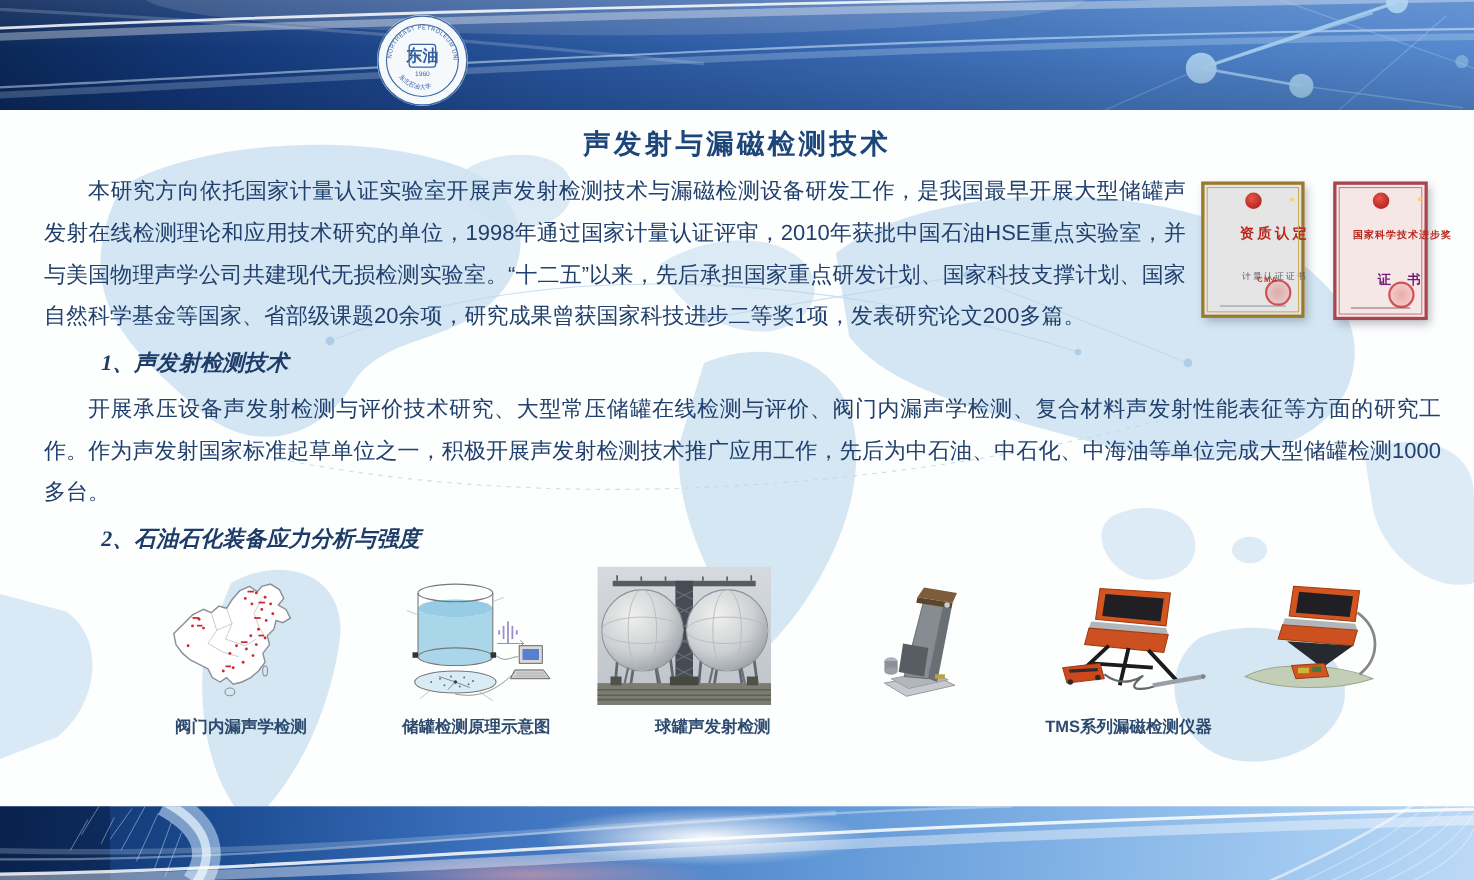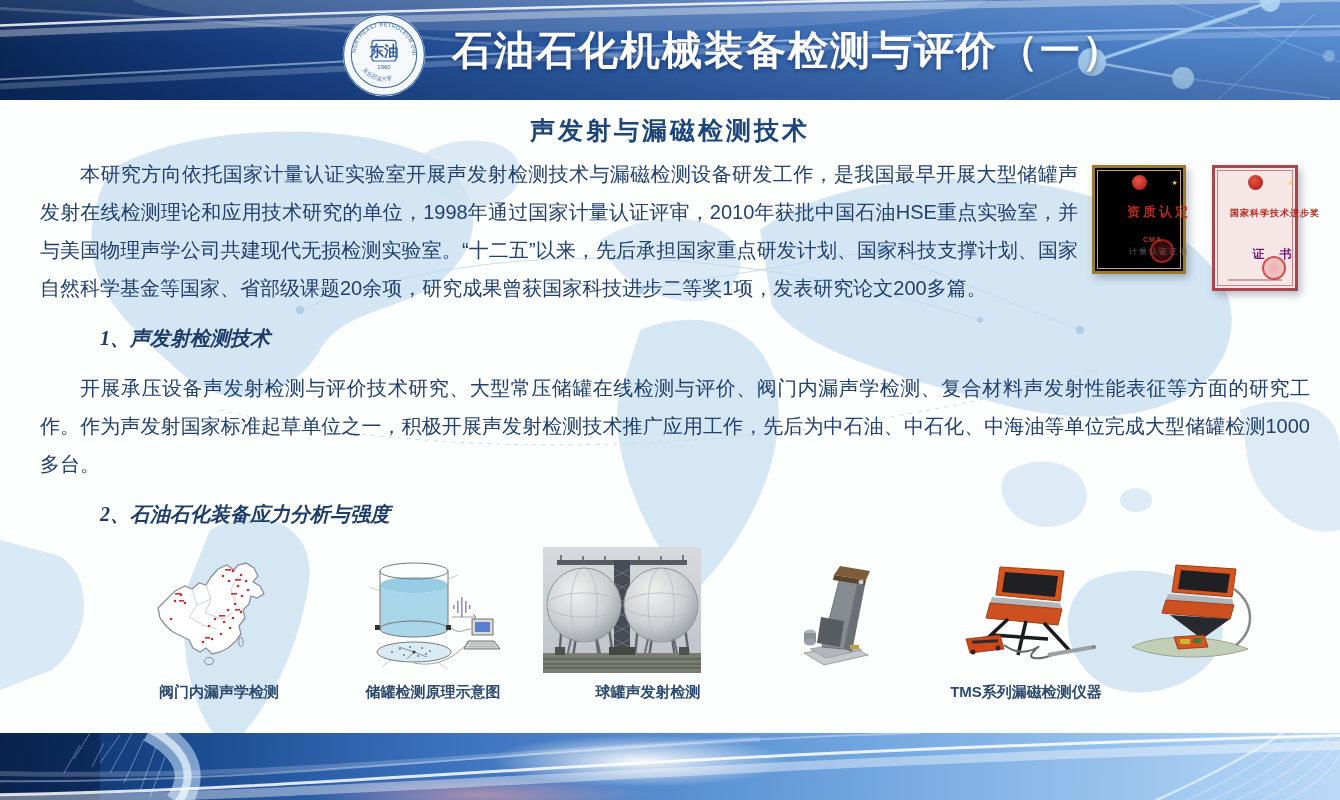--- a/index.html
+++ b/index.html
@@ -18,28 +18,28 @@
     text-shadow:0 2px 4px rgba(0,20,60,.45);}
 
   
   .content{position:absolute;top:100px;left:0;width:1340px;height:633px;background:#fdfefe;}
   .world-map{position:absolute;top:10px;left:0;width:1340px;height:623px;pointer-events:none;}
   .content-inner{position:relative;z-index:2;}
   .section-title{text-align:center;font-size:25px;font-weight:bold;color:#1c4579;
     letter-spacing:3px;padding-top:14px;margin:0 0 8px 0;}
   .text-wrap{padding:0 30px 0 40px;font-size:20px;line-height:38px;color:#21406d;text-align:justify;}
   .para{margin:0;text-indent:2em;}
-  .sub-heading{margin:12px;text-indent:2.4em;font-weight:bold;font-style:italic;
+  .sub-heading{margin:4px;text-indent:2.4em;font-weight:bold;font-style:italic;
     font-family:"Liberation Serif",serif;color:#1d3c68;}
 
   
   .certs{float:right;width:218px;height:138px;margin:6px 0 8px 14px;position:relative;z-index:3;}
   .cert{position:absolute;top:4px;box-shadow:3px 4px 8px rgba(60,70,90,.35);box-sizing:border-box;
     display:flex;flex-direction:column;align-items:center;}
-  .cert1{left:0;width:94px;height:109px;background:#000000;border:3px solid #9a7b2e;padding:6px 5px;}
+  .cert1{left:0;width:94px;height:124px;background:#e5e5e5;border:3px solid #9a7b2e;padding:6px 5px;}
   .cert1:before{content:"";position:absolute;inset:2px;border:1px solid #c9ae5a;pointer-events:none;}
   .cert2{left:120px;width:86px;height:126px;background:#f6e7e7;border:3px solid #a8454f;padding:6px 5px;}
   .cert2:before{content:"";position:absolute;inset:2px;border:1px solid #c87f86;pointer-events:none;}
   .emblem{width:15px;height:15px;border-radius:50%;background:radial-gradient(circle at 40% 35%,#e65545,#a51515);
     position:relative;flex:0 0 auto;margin-top:1px;}
   .emblem:after{content:"★";position:absolute;left:0;top:0;width:15px;height:15px;line-height:15px;
     text-align:center;font-size:7px;color:#f7d648;}
   .cert-title1{font-family:"Liberation Serif",serif;font-weight:bold;color:#b8281e;font-size:13px;
     letter-spacing:3px;margin-top:3px;white-space:nowrap;}
   .cert-sub1{color:#5a5a66;font-size:8px;letter-spacing:2px;margin-top:2px;white-space:nowrap;}
@@ -105,21 +105,20 @@
         <textPath href="#arcTop" startOffset="2">NORTHEAST PETROLEUM UNIVERSITY</textPath>
       </text>
       <text font-size="6.5" fill="#3a66a4" font-family="Liberation Serif, serif">
         <textPath href="#arcBot" startOffset="18">东北石油大学</textPath>
       </text>
       <rect x="36" y="33" width="28" height="24" rx="3" fill="none" stroke="#3a66a4" stroke-width="1.4"></rect>
       <text x="50" y="51" text-anchor="middle" font-size="17" font-weight="bold" fill="#35619f" font-family="Liberation Serif, serif">东油</text>
       <text x="50" y="66" text-anchor="middle" font-size="7" fill="#3a66a4">1960</text>
     </svg>
 
-    <div class="header-title">石油石化机械装备检测与评价（一）</div>
   </div>
 
   <div class="content">
 
     <svg class="world-map" viewBox="0 0 1340 623">
       <g fill="#cfe3f2">
         <path d="M110,60 C180,18 330,8 420,42 C470,62 488,110 460,150 C420,206 350,190 320,240 C292,288 230,306 180,262 C120,208 60,160 110,60 Z" opacity=".9"></path>
         <path d="M430,40 C470,22 520,30 520,62 C520,92 480,104 450,92 C420,80 408,52 430,40 Z" opacity=".75"></path>
         <path d="M210,420 C260,392 320,414 308,478 C296,548 268,600 228,640 C192,608 178,540 186,480 Z" opacity=".85"></path>
         <path d="M600,130 C640,104 700,100 728,126 C752,148 740,182 706,190 C670,198 612,172 600,130 Z" opacity=".75"></path>

